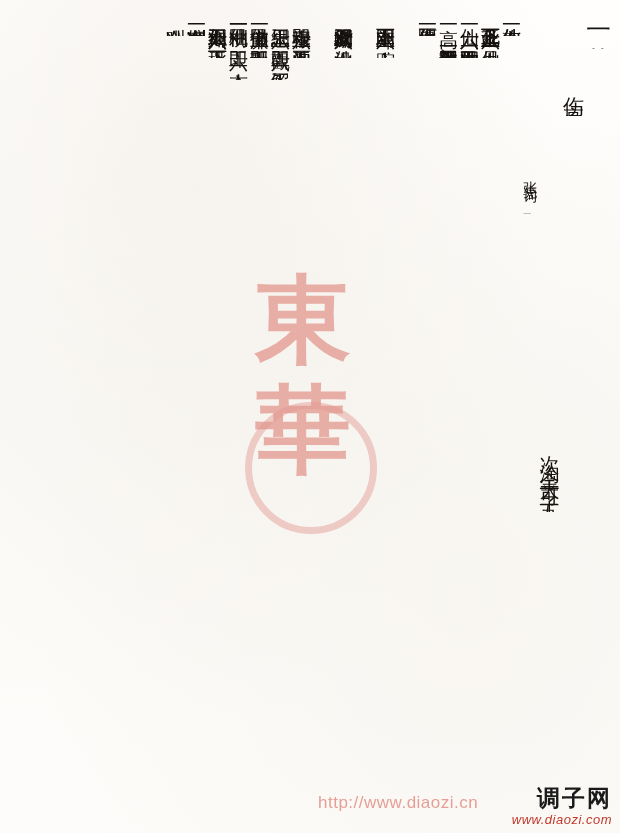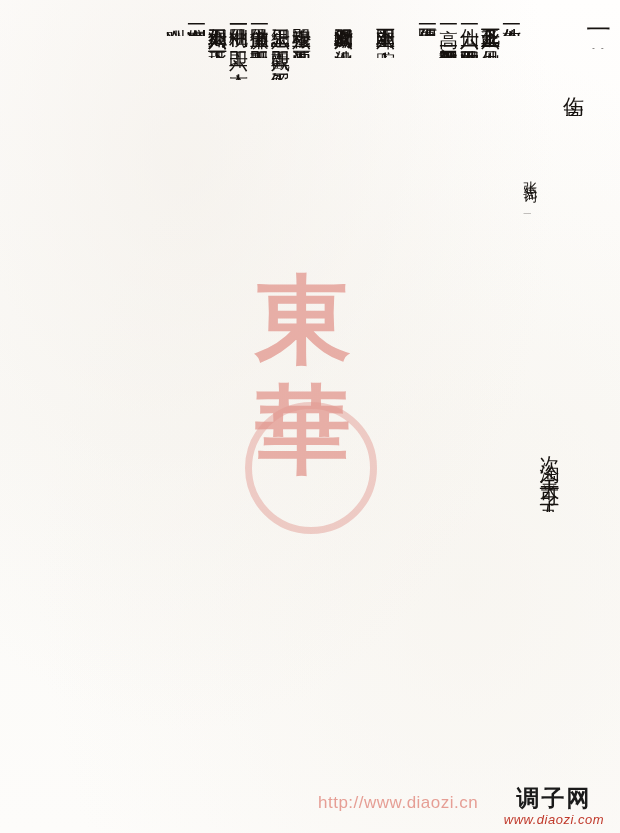--- a/index.html
+++ b/index.html
@@ -111,22 +111,22 @@
     color:rgba(214,84,70,.55);
     font-size:17px;
     font-family:"Liberation Sans", sans-serif;
     letter-spacing:.5px;
     white-space:nowrap;
     margin-top:17px;
   }
   
   #logo{
     position:absolute;
-    right:16px;bottom:6px;
-    text-align:center;
+    right:8px;bottom:6px;
+    text-align:right;
     line-height:1.1;
   }
   #logo .logo-cn{
     color:#1a1a1a;
     font-size:23px;
     font-family:"DejaVu Serif", serif;
     letter-spacing:2px;
     font-weight:bold;
   }
   #logo .logo-url{

